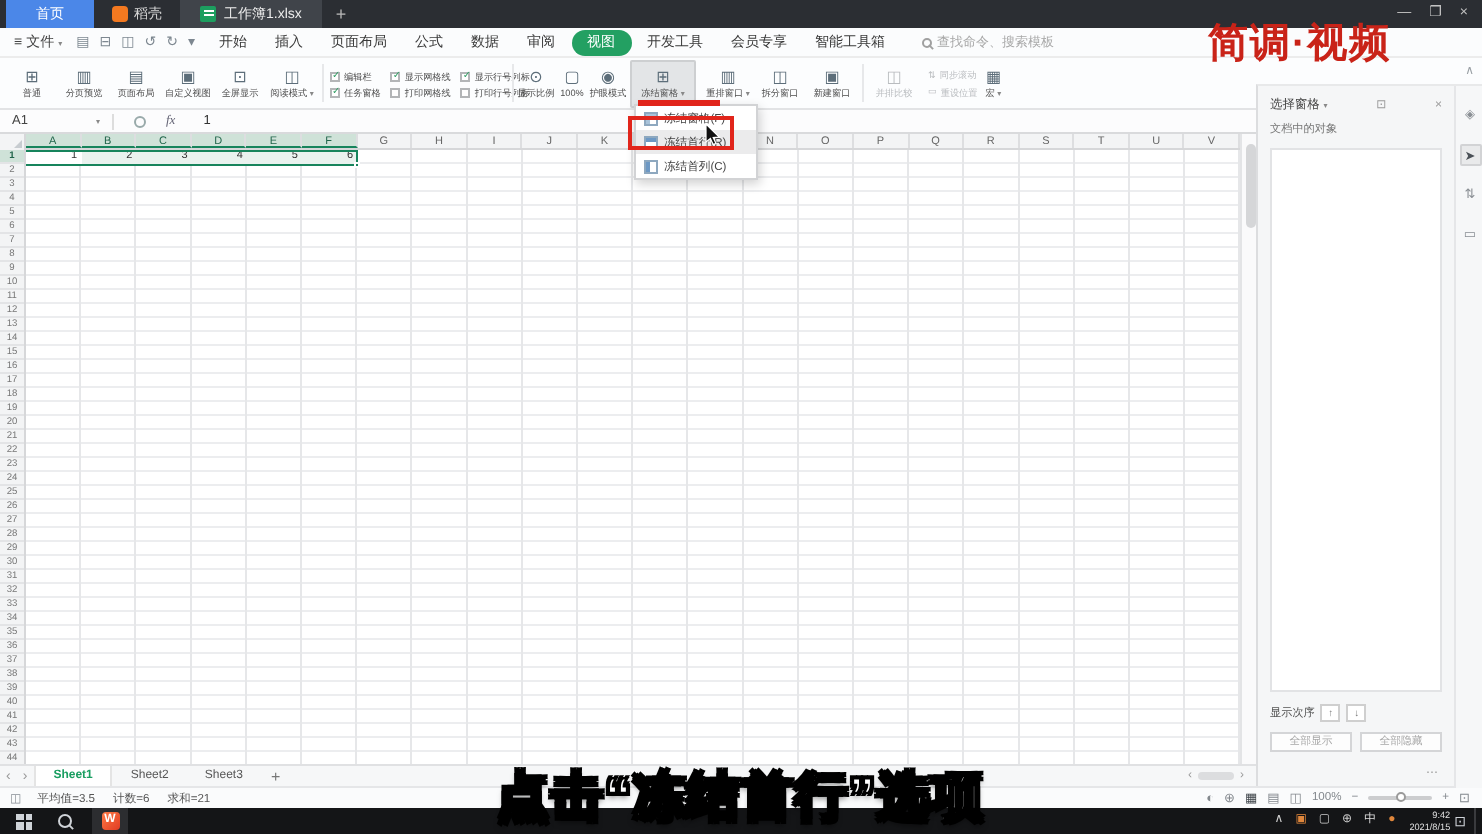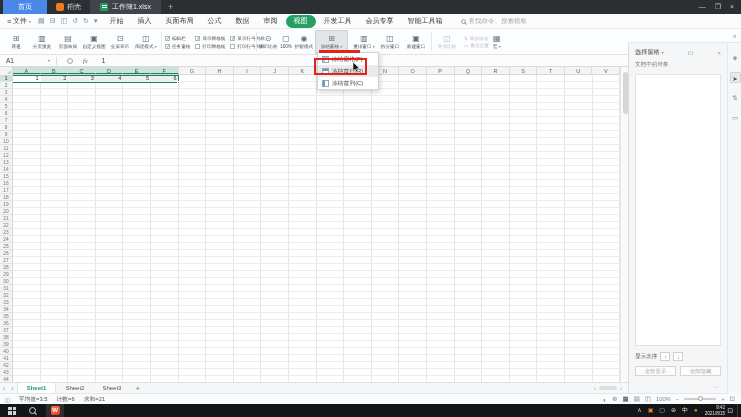--- a/index.html
+++ b/index.html
@@ -526,14 +526,16 @@
         <span style="color: rgb(224, 135, 60);">●</span>
       </div>
     <div class="clock">
       <span>9:42</span>
       <span>2021/8/15</span>
     </div>
     <span class="actionc">⊡</span>
     <div class="showdesk"></div>
   </div>
 
+  <div class="watermark">简调·视频</div>
+  <div class="caption">点击“冻结首行”选项</div>
 
 </div>
 
 </body></html>

